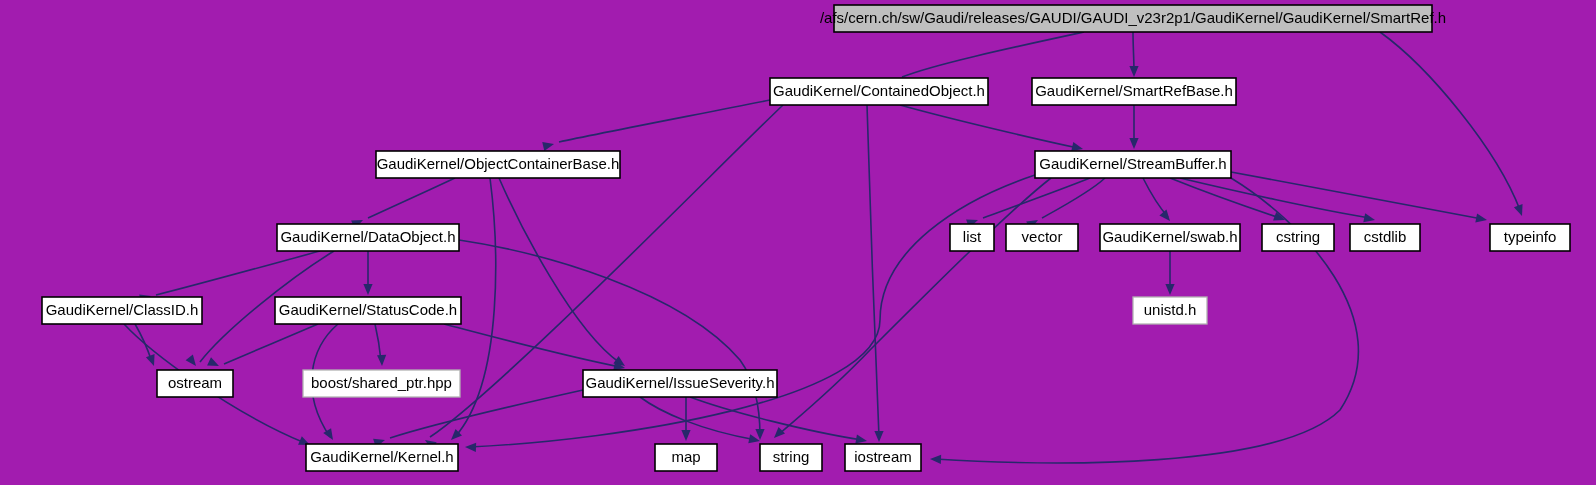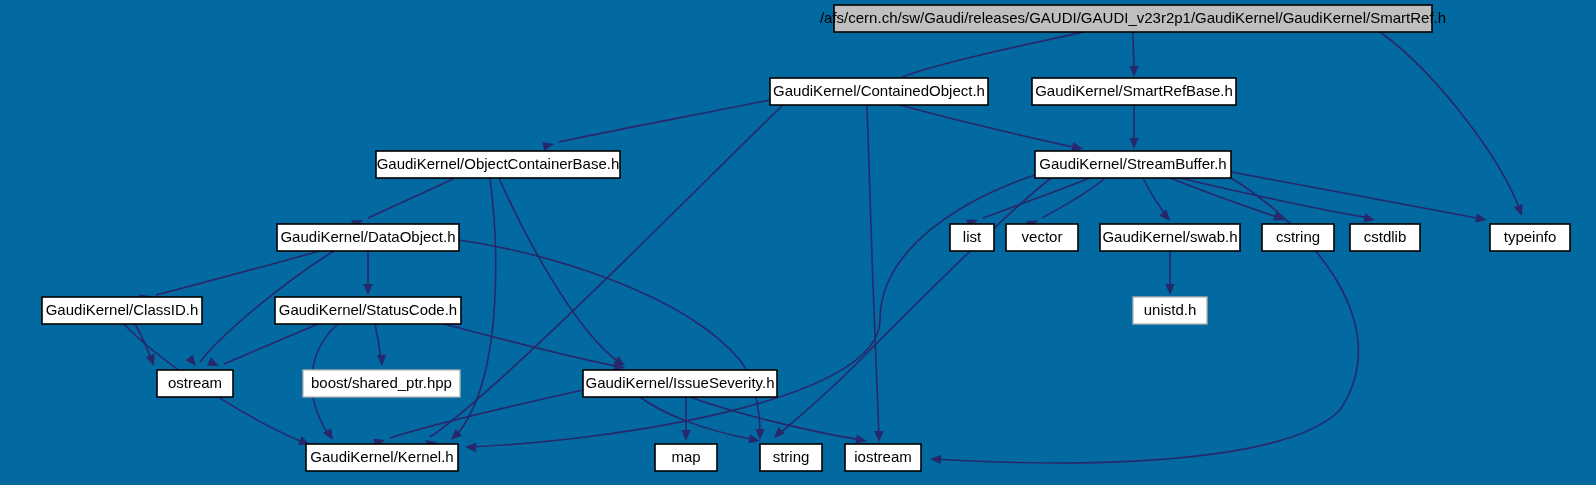--- a/index.html
+++ b/index.html
@@ -1,16 +1,16 @@
 <!DOCTYPE html>
 <html><head>
 <meta charset="utf-8">
 <style>
   html,body{margin:0;padding:0;background:#ffffff;}
-  #page{position:relative;width:1596px;height:485px;background:#0369a1;
+  #page{position:relative;width:1596px;height:485px;background:#a21caf;
         font-family:"Liberation Sans","DejaVu Sans",sans-serif;overflow:hidden;}
   svg#graph{position:absolute;left:0;top:0;width:1596px;height:485px;}
   .node-rect{fill:#ffffff;stroke:#000000;stroke-width:1.6;}
   .node-rect.root{fill:#bfbfbf;stroke:#000000;stroke-width:1.6;}
   .node-rect.dim{fill:#ffffff;stroke:#b3b3b3;stroke-width:1.3;}
   .node-label{font-family:"Liberation Sans","DejaVu Sans",sans-serif;font-size:15px;
               fill:#000000;text-anchor:middle;dominant-baseline:middle;}
   .edge{fill:none;stroke:#27286b;stroke-width:1.6;}
   .arrow{fill:#27286b;stroke:none;}
 </style>

